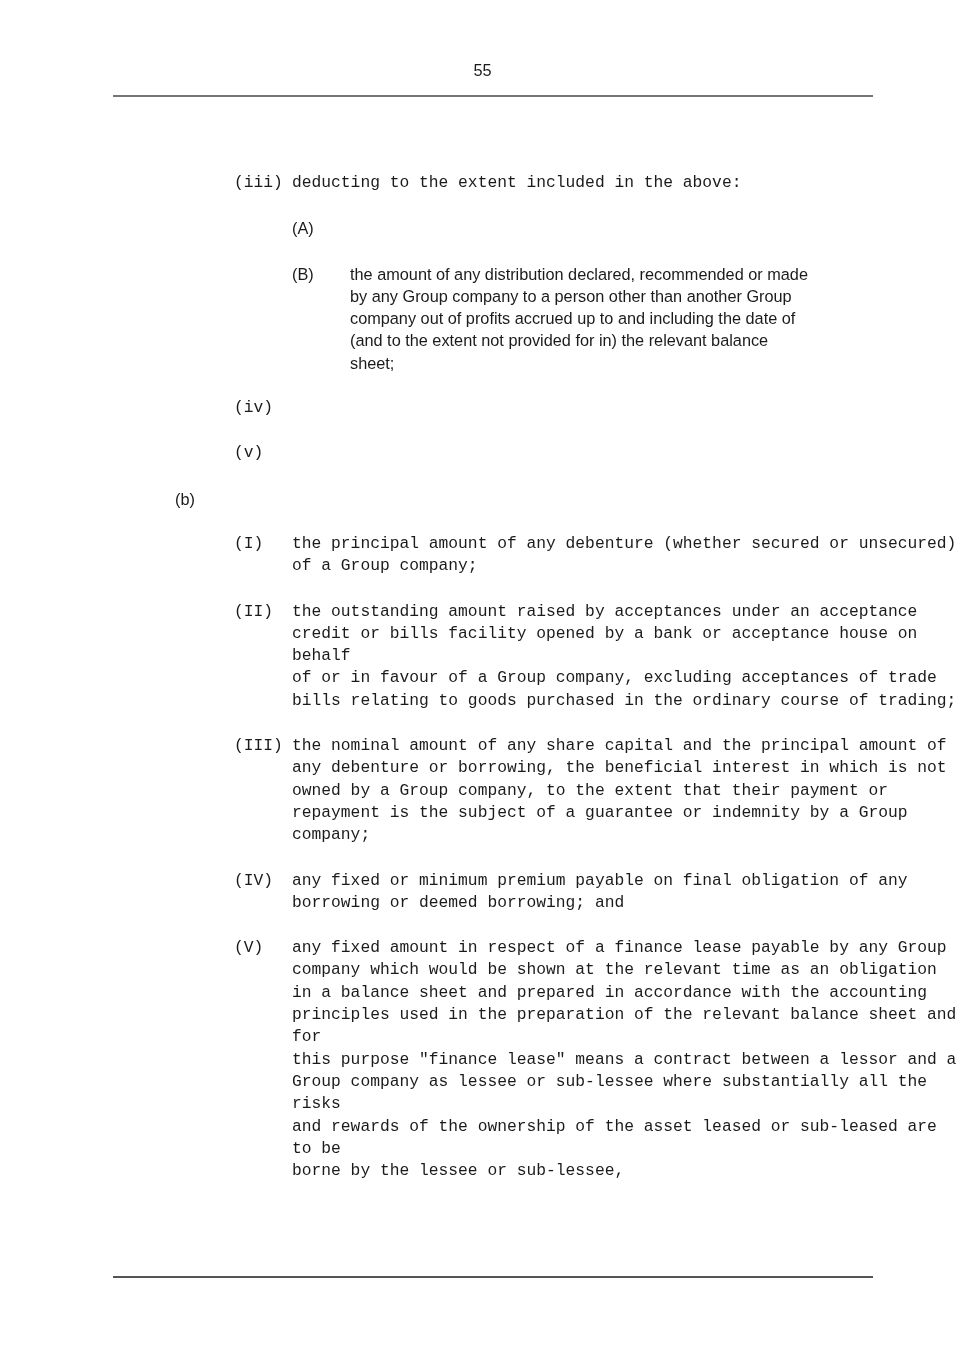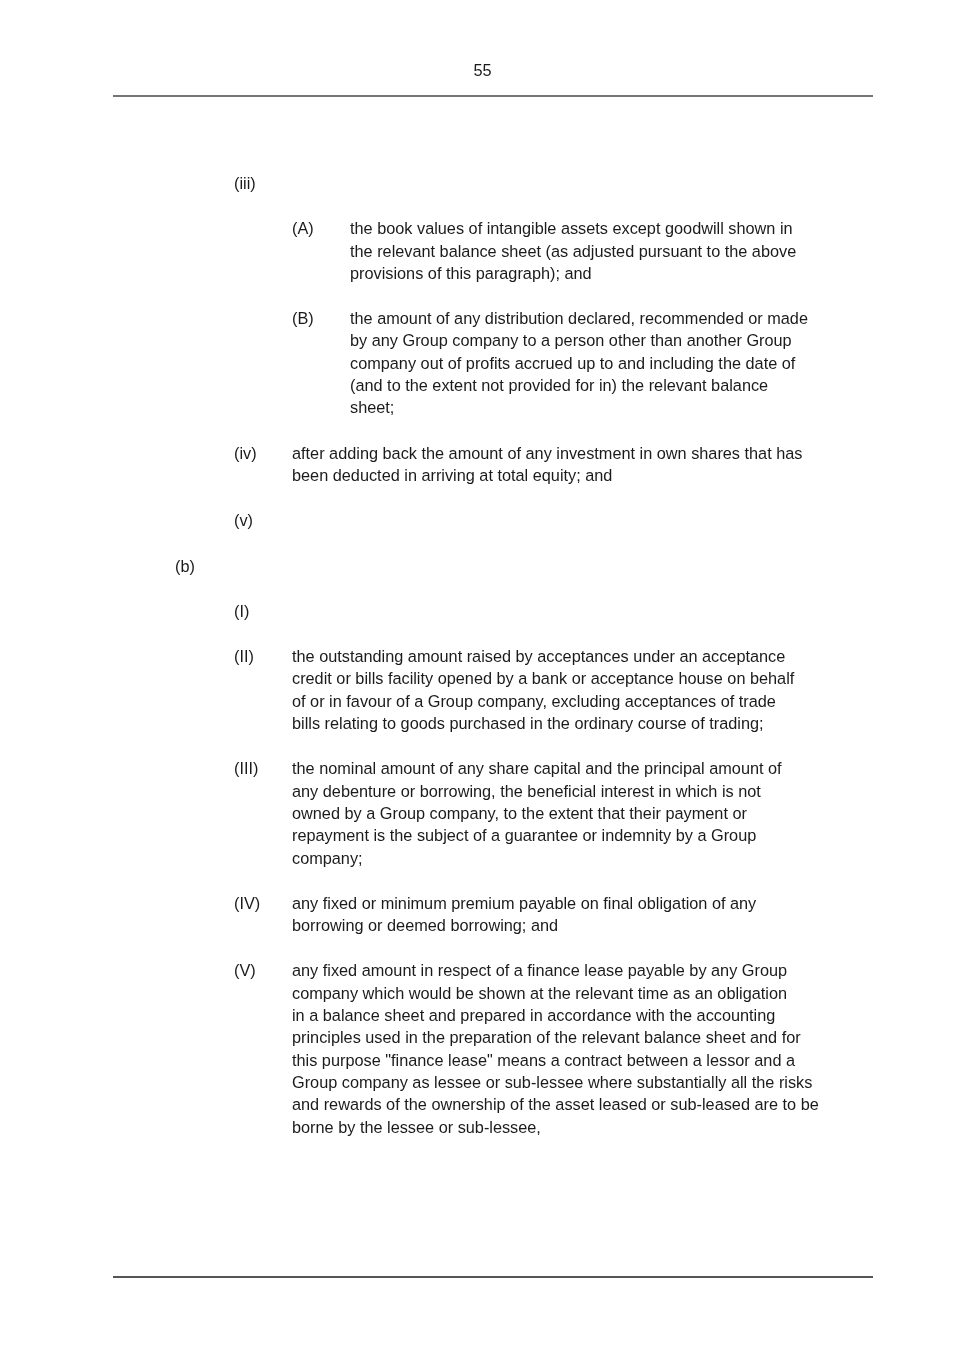--- a/index.html
+++ b/index.html
@@ -48,66 +48,64 @@
   }
   .item {
     display: flex;
     margin: 0 0 23px 0;
   }
   .item .marker {
     flex: 0 0 auto;
   }
   .level-1 { padding-left: 175px; }
   .level-1 .marker { width: 59px; }
-  .level-2 { padding-left: 234px; }
+  .level-2 { padding-left: 234px; font-family: Liberation Mono, monospace; }
   .level-2 .marker { width: 58px; }
   .level-3 { padding-left: 292px; }
   .level-3 .marker { width: 58px; }
   .item .text {
     white-space: pre-line;
     flex: 0 1 auto;
   }
 </style>
 </head>
 <body>
 
 <div class="page">
   <div class="page-number">55</div>
   <div class="rule rule-top"></div>
   <div class="content">
       <div class="item level-2">
         <span class="marker">(iii)</span>
+        <span class="text">deducting to the extent included in the above:</span>
       </div>
       <div class="item level-3">
         <span class="marker">(A)</span>
-        <span class="text">the book values of intangible assets except goodwill shown in
-the relevant balance sheet (as adjusted pursuant to the above
-provisions of this paragraph); and</span>
       </div>
       <div class="item level-3">
         <span class="marker">(B)</span>
         <span class="text">the amount of any distribution declared, recommended or made
 by any Group company to a person other than another Group
 company out of profits accrued up to and including the date of
 (and to the extent not provided for in) the relevant balance
 sheet;</span>
       </div>
       <div class="item level-2">
         <span class="marker">(iv)</span>
-        <span class="text">after adding back the amount of any investment in own shares that has
-been deducted in arriving at total equity; and</span>
       </div>
       <div class="item level-2">
         <span class="marker">(v)</span>
       </div>
       <div class="item level-1">
         <span class="marker">(b)</span>
       </div>
       <div class="item level-2">
         <span class="marker">(I)</span>
+        <span class="text">the principal amount of any debenture (whether secured or unsecured)
+of a Group company;</span>
       </div>
       <div class="item level-2">
         <span class="marker">(II)</span>
         <span class="text">the outstanding amount raised by acceptances under an acceptance
 credit or bills facility opened by a bank or acceptance house on behalf
 of or in favour of a Group company, excluding acceptances of trade
 bills relating to goods purchased in the ordinary course of trading;</span>
       </div>
       <div class="item level-2">
         <span class="marker">(III)</span>

